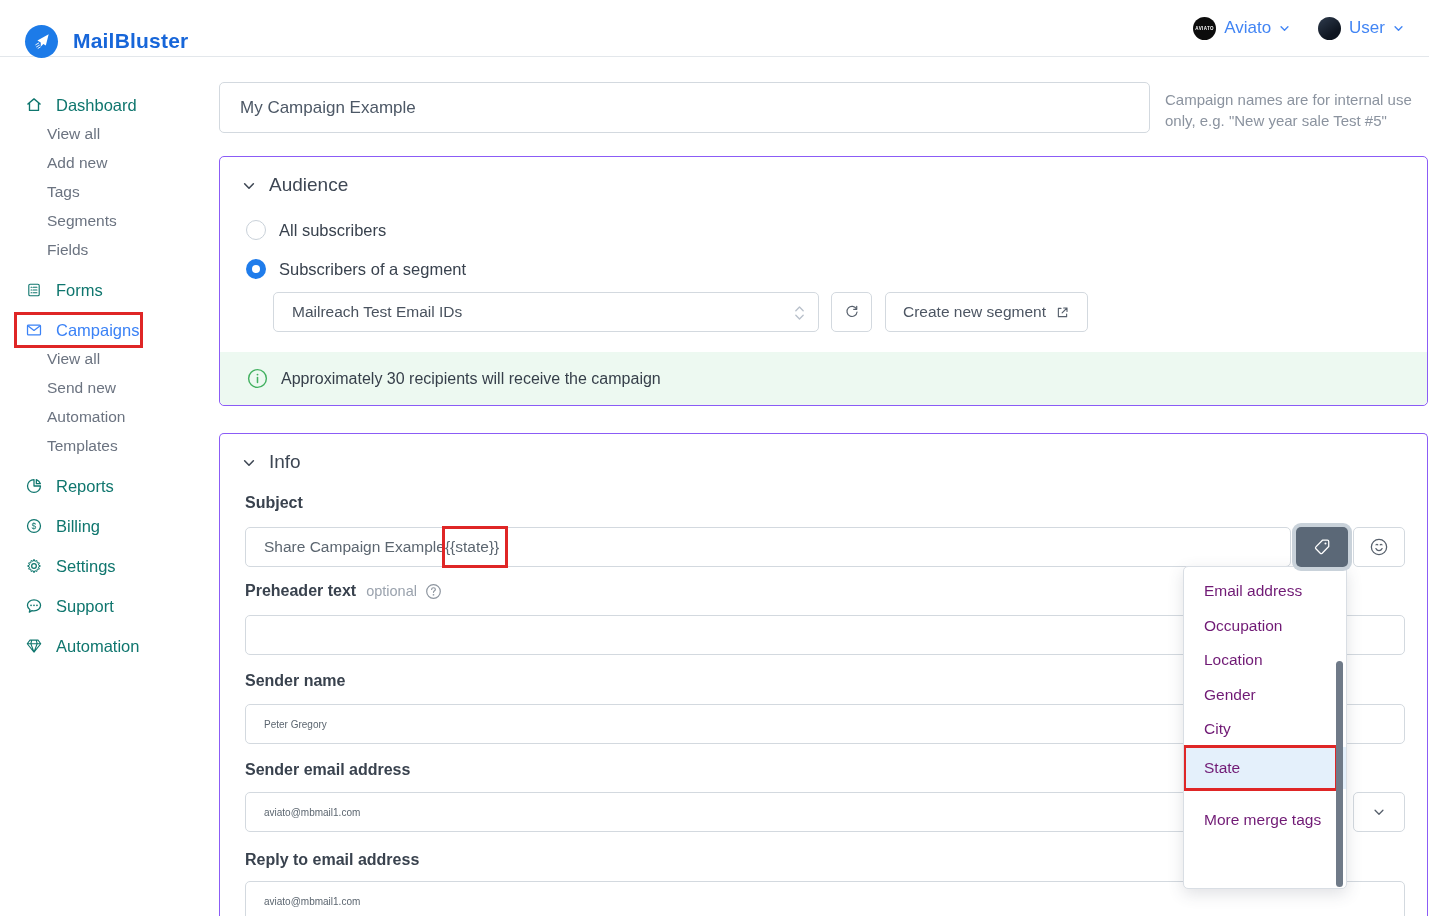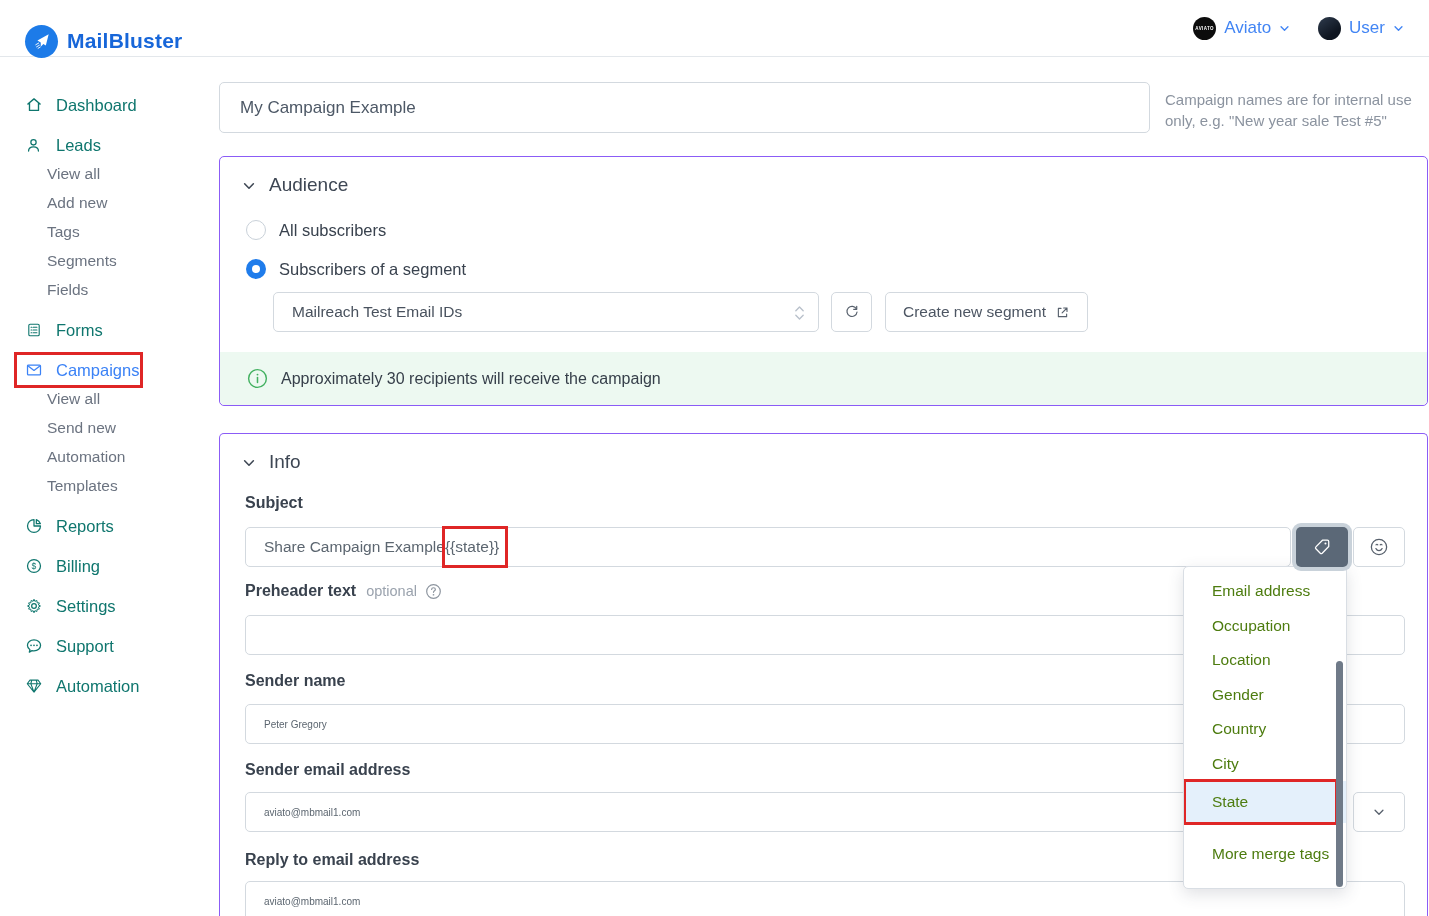--- a/index.html
+++ b/index.html
@@ -11,21 +11,21 @@
   }
   #app { position:relative; width:1429px; height:916px; overflow:hidden; background:#fff; }
 
   
   .header {
     position:absolute; top:0; left:0; width:1429px; height:57px;
     background:#fff; border-bottom:1px solid #e3e7eb;
     display:flex; align-items:center; justify-content:space-between;
     padding:0 25px; z-index:40;
   }
-  .brand { display:flex; align-items:center; gap:9px;margin-top:26px; }
+  .brand { display:flex; align-items:center; gap:15px;margin-top:26px; }
   .brand-logo {
     width:33px; height:33px; border-radius:50%; background:#1d7be8;
     display:flex; align-items:center; justify-content:center;
   }
   .brand-name { font-size:21px; font-weight:bold; color:#1766d9; letter-spacing:.2px; }
   .header-right { display:flex; align-items:center; gap:28px; }
   .menu-chip { display:flex; align-items:center; gap:8px; color:#4285f4; font-size:17px; cursor:pointer; }
   .avatar { width:23px; height:23px; border-radius:50%; flex:0 0 auto; }
   .avatar-aviato { background:#0c0c0c; color:#fff; font-size:4.5px; display:flex; align-items:center; justify-content:center; letter-spacing:.4px; font-weight:bold; }
   .avatar-user { background:#141d2b; background-image:linear-gradient(145deg,#2a3647 10%,#0e1520 70%); }
@@ -114,21 +114,21 @@
   .btn-merge { background:#5b6877; border:none; box-shadow:0 0 0 4px #c9d2da; position:relative; z-index:25; }
   .email-chevron { position:absolute; left:1133px; top:358px; }
 
   
   .dropdown {
     position:absolute; left:1183px; top:566px; width:164px; height:323px;
     background:#fff; border:1px solid #d9dee4; border-radius:5px;
     box-shadow:0 5px 16px rgba(60,70,90,.16); overflow:hidden; z-index:20;
   }
   .dd-clip { height:34px; line-height:34px; margin-top:-27px; padding-left:22px; font-size:15.5px; color:#3f4854; }
-  .dd-item { height:34.5px; line-height:34.5px; padding-left:28px; font-size:15.5px; color:#4d7c0f; cursor:pointer; }
+  .dd-item { height:34.5px; line-height:34.5px; padding-left:20px; font-size:15.5px; color:#701a75; cursor:pointer; }
   .dd-item.selected { height:42px; line-height:42px; background:#e4f0fb; position:relative; }
   .dd-item.selected::after { content:""; position:absolute; left:-1px; right:8px; top:-2px; bottom:-2px; border:3px solid #df2626; pointer-events:none; }
   .dd-more { margin-top:12px; height:38px; line-height:38px; }
   .dd-scroll { position:absolute; right:3px; top:94px; width:7px; height:226px; background:#6f7a88; border-radius:4px; }
 </style>
 </head>
 <body>
 
 <div id="app">
 
@@ -163,29 +163,20 @@
   <div class="sidebar">
     <div class="nav-main">
       <span class="nav-ico">
         <svg width="18" height="18" viewBox="0 0 20 20">
             <path d="M3.2 9 L10 3.2 L16.8 9 M5 7.8 V16 H15 V7.8" fill="none" stroke="currentColor" stroke-width="1.5" stroke-linecap="round" stroke-linejoin="round"></path>
           </svg>
       </span>
       <span>Dashboard</span>
     </div>
 
-    <div class="nav-main">
-      <span class="nav-ico">
-        <svg width="17" height="17" viewBox="0 0 20 20">
-            <circle cx="10" cy="6.3" r="3.1" fill="none" stroke="currentColor" stroke-width="1.5"></circle>
-            <path d="M4.2 16.5 C4.2 12.8 7 11.6 10 11.6 C13 11.6 15.8 12.8 15.8 16.5" fill="none" stroke="currentColor" stroke-width="1.5" stroke-linecap="round"></path>
-          </svg>
-      </span>
-      <span>Leads</span>
-    </div>
     <div class="nav-sub first">View all</div>
     <div class="nav-sub">Add new</div>
     <div class="nav-sub">Tags</div>
     <div class="nav-sub">Segments</div>
     <div class="nav-sub">Fields</div>
 
     <div class="nav-main" style="margin-top:15px;">
       <span class="nav-ico">
         <svg width="16" height="16" viewBox="0 0 20 20">
             <rect x="3.5" y="2.8" width="13" height="14.4" rx="1.6" fill="none" stroke="currentColor" stroke-width="1.4"></rect>
@@ -362,20 +353,19 @@
     <div class="f-label" style="top:417px;">Reply to email address</div>
     <input class="t-input" style="top: 447px;" type="text" value="aviato@mbmail1.com">
   </div>
 
   <div class="dropdown">
     <div class="dd-clip">Full name</div>
     <div class="dd-item">Email address</div>
     <div class="dd-item">Occupation</div>
     <div class="dd-item">Location</div>
     <div class="dd-item">Gender</div>
-    <div class="dd-item">Country</div>
     <div class="dd-item">City</div>
     <div class="dd-item selected">State</div>
     <div class="dd-item dd-more">More merge tags</div>
     <div class="dd-scroll"></div>
   </div>
 
 </div>
 
 </body></html>

